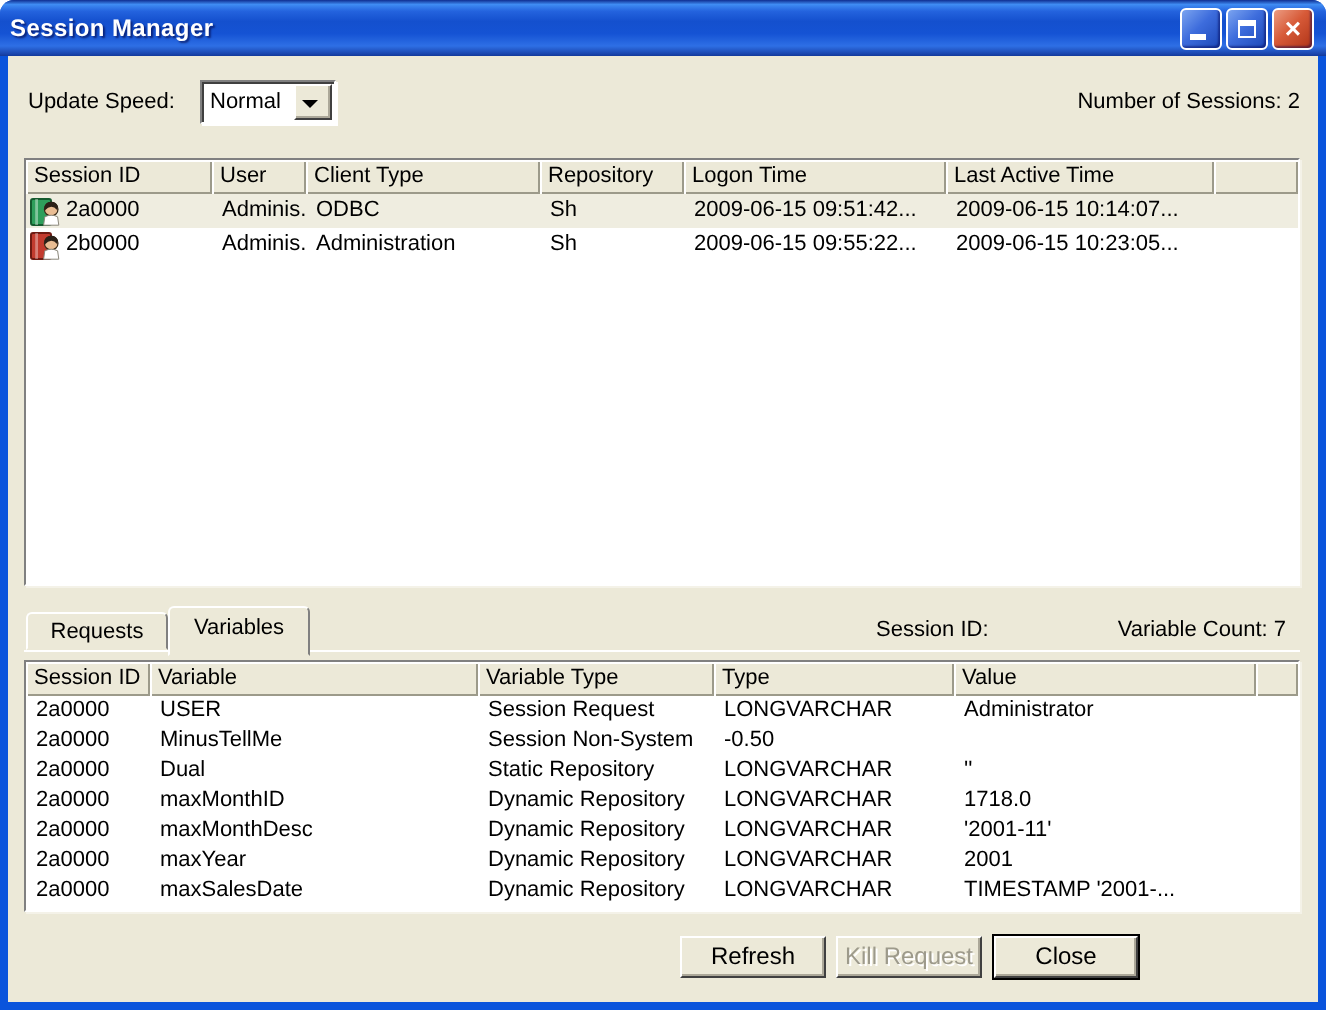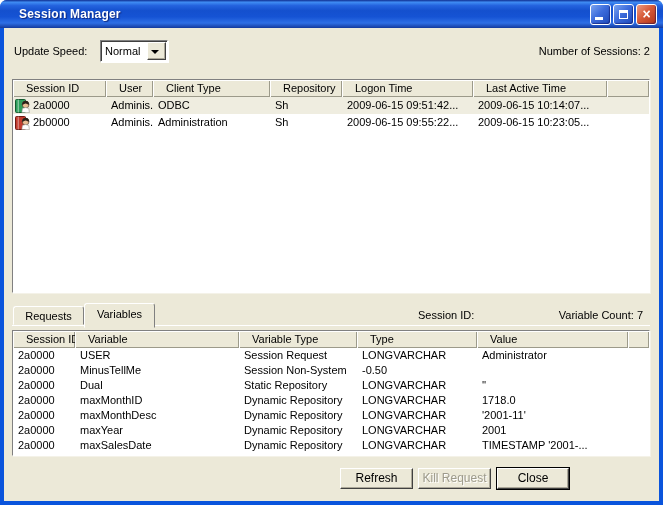--- a/index.html
+++ b/index.html
@@ -4,21 +4,21 @@
 <style>
   html,body{margin:0;padding:0;width:663px;height:505px;overflow:hidden;
     font-family:"Liberation Sans","DejaVu Sans",sans-serif;font-size:11px;color:#000;}
   .window{position:relative;width:663px;height:505px;box-sizing:border-box;
     background:#0A54DC;border-radius:7px 7px 0 0;}
   
   .titlebar{position:absolute;left:0;top:0;width:100%;height:28px;box-sizing:border-box;
     border-radius:7px 7px 0 0;
     background:linear-gradient(180deg,#0F2E91 0%,#3F8CF3 8%,#2463DE 20%,#1450CE 38%,#1553D4 60%,#2E6FE5 82%,#1A46AE 96%,#12399B 100%);
     display:flex;align-items:center;}
-  .title-text{color:#fff;font-weight:bold;font-size:12px;padding-left:19px;
+  .title-text{color:#fff;font-weight:bold;font-size:12px;padding-left:5px;
     text-shadow:1px 1px 1px rgba(0,0,60,.6);letter-spacing:.2px;}
   .tb-buttons{position:absolute;right:6px;top:4px;display:flex;gap:2px;}
   .tb-btn{width:21px;height:21px;border:1px solid #fff;border-radius:3px;box-sizing:border-box;
     position:relative;background:linear-gradient(135deg,#7BA4F0 0%,#3D6CDC 45%,#1C48B8 100%);
     box-shadow:inset -1px -1px 1px rgba(0,0,80,.45);}
   .tb-btn.close{background:linear-gradient(135deg,#EC9C82 0%,#D75A38 45%,#B03418 100%);}
   .glyph-min{position:absolute;left:4px;bottom:4px;width:8px;height:3px;background:#fff;}
   .glyph-max{position:absolute;left:5px;top:5px;width:9px;height:9px;box-sizing:border-box;
     border:1px solid #fff;border-top:3px solid #fff;}
   .glyph-close{position:absolute;left:0;top:0;width:100%;height:100%;color:#fff;
@@ -38,21 +38,21 @@
     border:4px solid transparent;border-top:4px solid #000;}
   
   .listview{position:absolute;box-sizing:border-box;background:#fff;
     border:1px solid;border-color:#808080 #fff #fff #808080;
     box-shadow:1px 1px 0 #F4F2E8;overflow:hidden;}
   .grid-hdr,.grid-row{display:grid;}
   .sess .grid-hdr,.sess .grid-row{grid-template-columns:93px 47px 117px 72px 131px 134px 1fr;}
   .vars .grid-hdr,.vars .grid-row{grid-template-columns:62px 164px 118px 120px 151px 1fr;}
   .grid-hdr{height:17px;}
   .hcell{background:#ECE9D8;box-shadow:inset 1px 1px 0 #FFFFFF,inset -1px 0 0 #9C9A8A,inset 0 -1px 0 #9C9A8A;
-    line-height:17px;padding-left:13px;white-space:nowrap;overflow:hidden;}
+    line-height:17px;padding-left:4px;white-space:nowrap;overflow:hidden;}
   .sess .grid-row{height:17px;line-height:17px;}
   .vars .grid-row{height:15px;line-height:15px;}
   .cell{padding-left:5px;white-space:nowrap;overflow:hidden;}
   .cell.with-icon{padding-left:2px;display:flex;align-items:center;gap:2px;}
   .grid-row.selected{background:#EFEDE0;}
   .sess-ico{width:16px;height:14px;flex:0 0 16px;}
   
   .tabstrip{position:absolute;left:8px;top:275px;width:638px;height:25px;}
   .tab{position:absolute;box-sizing:border-box;background:#ECE9D8;
     border:1px solid;border-color:#fff #808080 #ECE9D8 #fff;
@@ -145,21 +145,21 @@
         <div class="cell">2009-06-15 09:55:22...</div>
         <div class="cell">2009-06-15 10:23:05...</div>
         <div class="cell"></div>
       </div>
     </div>
 
     <div class="tabstrip">
       <div class="tab inactive">Requests</div>
       <div class="tab active">Variables</div>
     </div>
-    <span class="label" style="left:414px;top:276px;">Session ID:</span>
+    <span class="label" style="left:434px;top:276px;">Session ID:</span>
     <span class="label" style="right:16px;top:276px;">Variable Count: 7</span>
     <div class="tab-page-edge"></div>
 
     <div class="listview vars" style="left:8px;top:302px;width:638px;height:126px;">
       <div class="grid-hdr">
         <div class="hcell">Session ID</div>
         <div class="hcell">Variable</div>
         <div class="hcell">Variable Type</div>
         <div class="hcell">Type</div>
         <div class="hcell">Value</div>

